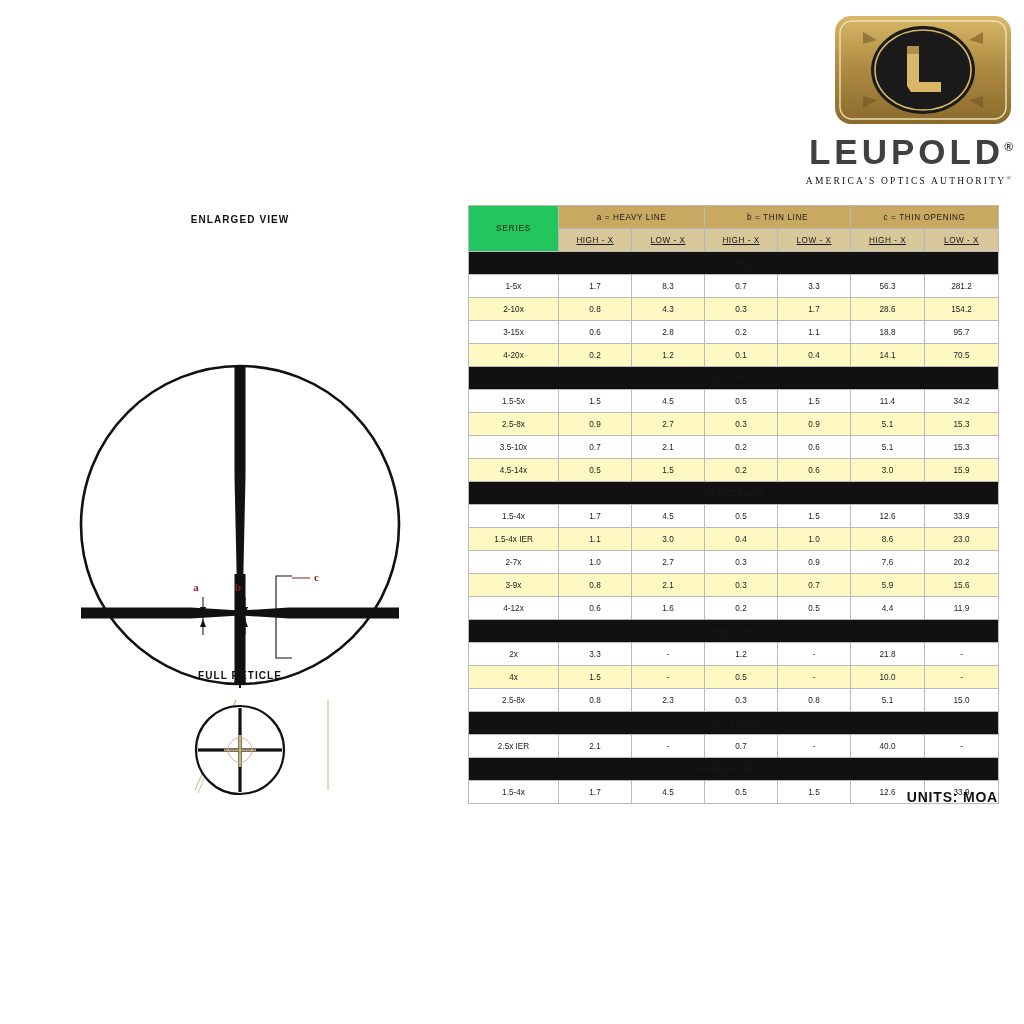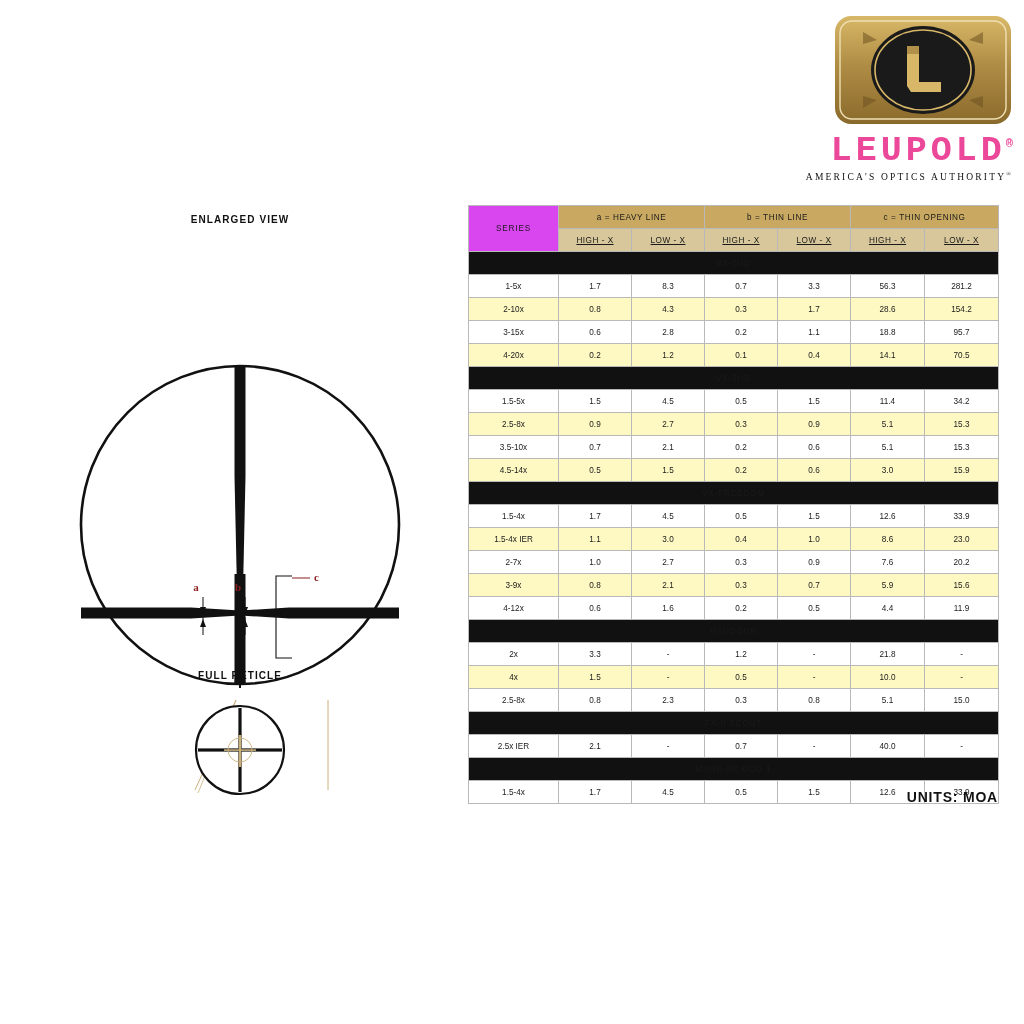--- a/index.html
+++ b/index.html
@@ -34,26 +34,26 @@
     height: 112px;
   }
   #logo-wordmark {
     position: absolute;
     left: 0px;
     top: 112px;
     width: 293px;
     text-align: right;
   }
   .word-leupold {
-    font-family: Liberation Mono, monospace;
+    font-family: Liberation Sans, sans-serif;
     font-weight: bold;
     font-size: 35px;
     letter-spacing: 4px;
-    color: #ec4899;
-    line-height: 36px;
+    color: #404040;
+    line-height: 43px;
     display: block;
   }
   .word-tagline {
     font-family: "Liberation Serif", serif;
     font-size: 9.5px;
     letter-spacing: 2.2px;
     color: #111111;
     display: block;
     margin-top: 2px;
   }
@@ -108,21 +108,21 @@
   }
   .hdr-gold-sub {
     background: #d8c79a;
     color: #1a1a1a;
     font-size: 7.2px;
     letter-spacing: 0.5px;
     height: 20px;
     text-decoration: underline;
   }
   .series-label-cell {
-    background: #d946ef;
+    background: #22c55e;
     font-weight: bold;
     font-size: 8px;
     letter-spacing: 0.8px;
   }
   tr.group-row td {
     background: #111111;
     color: #ffffff;
     font-weight: normal;
     font-size: 8.4px;
     letter-spacing: 0.8px;

